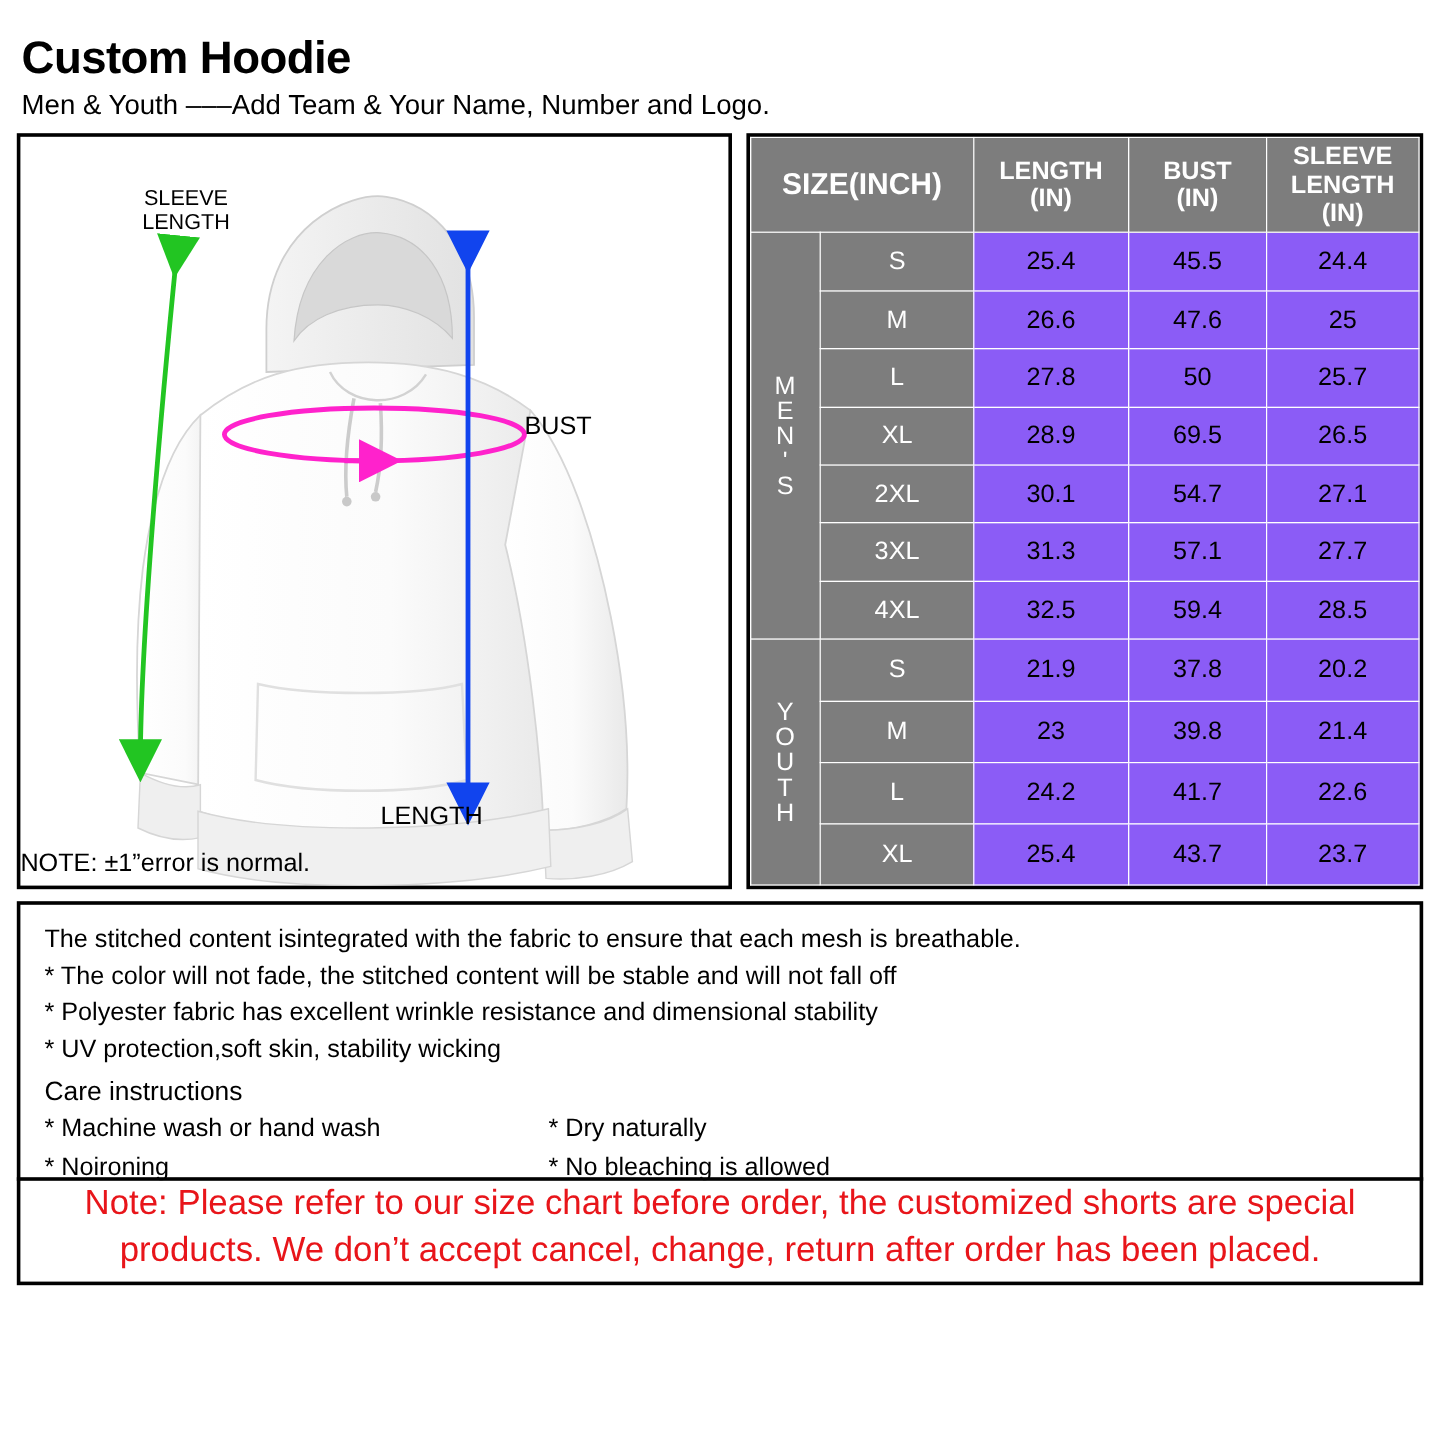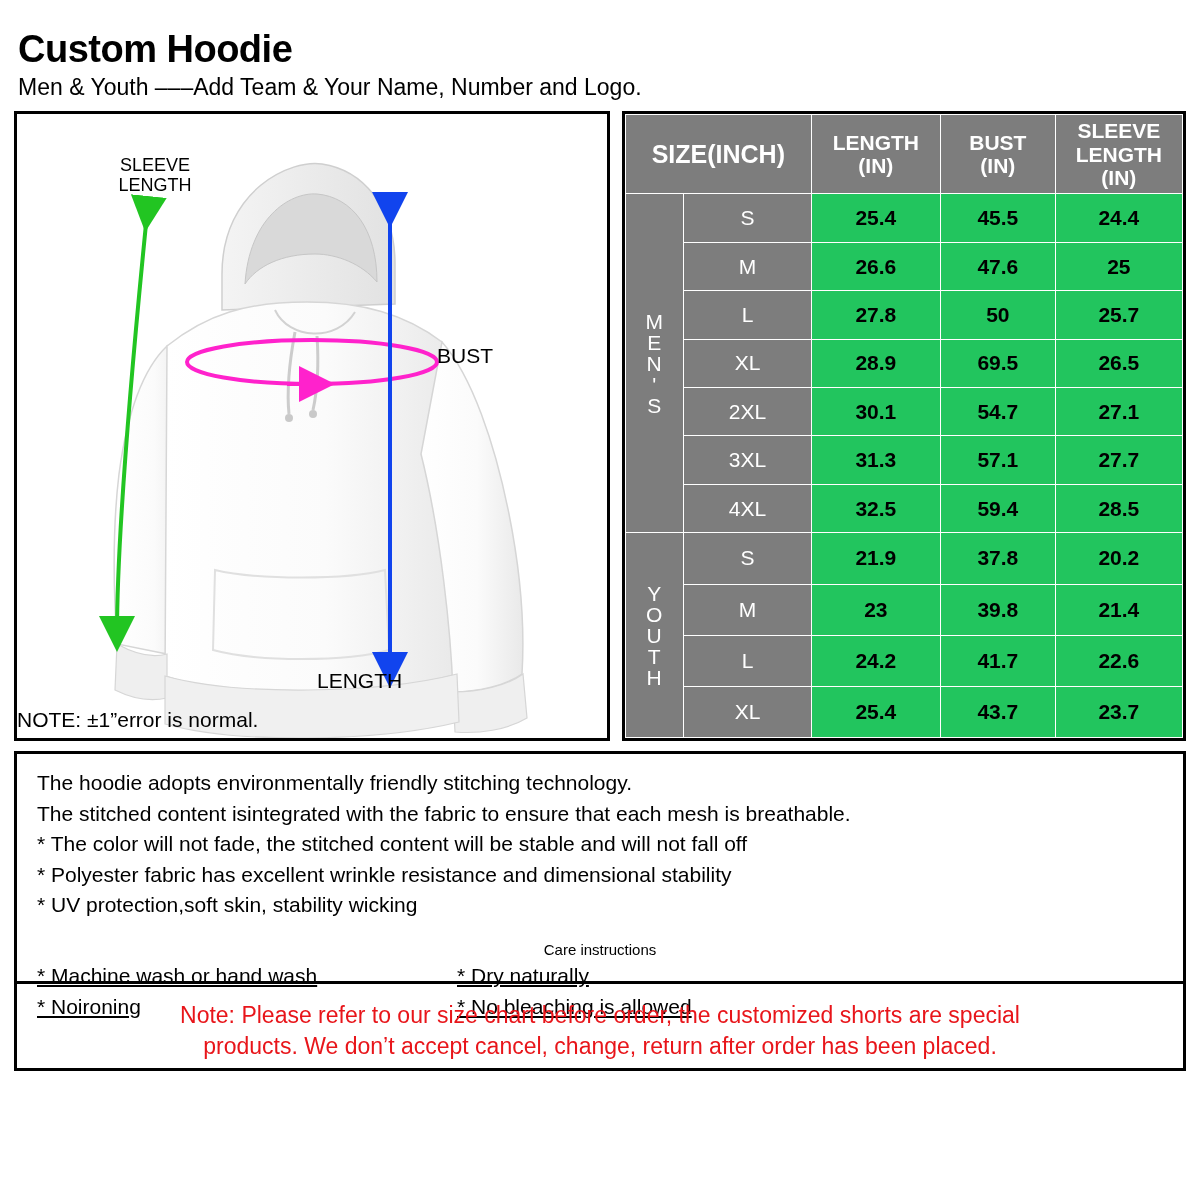--- a/index.html
+++ b/index.html
@@ -111,65 +111,62 @@
   .grp span {
     display: block;
     writing-mode: horizontal-tb;
   }
   .sz {
     background: #7d7d7d;
     color: #ffffff;
     font-size: 21px;
   }
   td.val {
-    background: #22c55e;
+    background: #8b5cf6;
     color: #000000;
     border: 1px solid #7d7d7d;
     font-size: 22px;
-    font-weight: bold;
   }
   
   .info-box {
     margin-top: 10px;
     border: 3px solid #000;
     box-sizing: border-box;
     padding: 14px 20px 10px 20px;
     height: 320px;
     position: relative;
   }
   .info-line {
     font-size: 21px;
     line-height: 1.45;
   }
   .care-title {
-    font-size: 15px;
-    margin-top: 20px;
-    text-align: center;
+    font-size: 22px;
+    margin-top: 7px;
   }
   .care-grid {
     display: grid;
     grid-template-columns: 420px auto;
     font-size: 21px;
     line-height: 1.5;
     margin-top: 2px;
-    text-decoration: underline;
   }
   .divider {
     position: absolute;
     left: -3px;
     right: -3px;
     bottom: 84px;
     border-top: 3px solid #000;
   }
   .warning {
     position: absolute;
     left: 0; right: 0;
     bottom: 6px;
     color: #e8151a;
-    font-size: 23px;
+    font-size: 29px;
     line-height: 1.35;
     text-align: center;
     padding: 0 16px;
   }
 </style>
 </head>
 <body>
 
 <div class="page">
 
@@ -350,21 +347,20 @@
           <td class="val">25.4</td>
           <td class="val">43.7</td>
           <td class="val">23.7</td>
         </tr>
       </tbody>
         </table>
     </div>
   </div>
 
   <div class="info-box">
-    <div class="info-line">The hoodie adopts environmentally friendly stitching technology.</div>
     <div class="info-line">The stitched content isintegrated with the fabric to ensure that each mesh is breathable.</div>
     <div class="info-line">* The color will not fade, the stitched content will be stable and will not fall off</div>
     <div class="info-line">* Polyester fabric has excellent wrinkle resistance and dimensional stability</div>
     <div class="info-line">* UV protection,soft skin, stability wicking</div>
 
     <div class="care-title">Care instructions</div>
     <div class="care-grid">
       <div>* Machine wash or hand wash</div>
       <div>* Dry naturally</div>
       <div>* Noironing</div>

